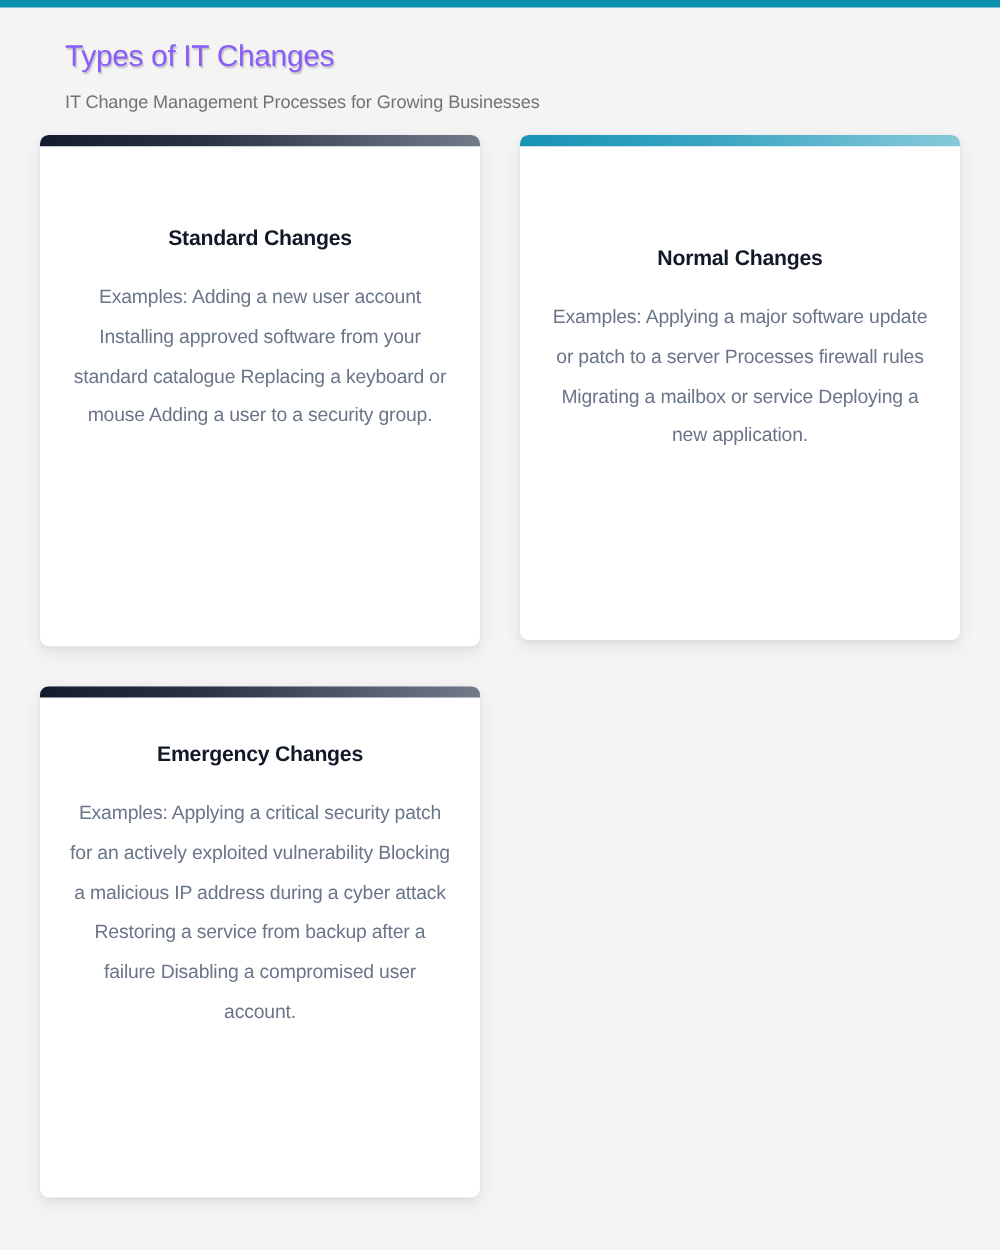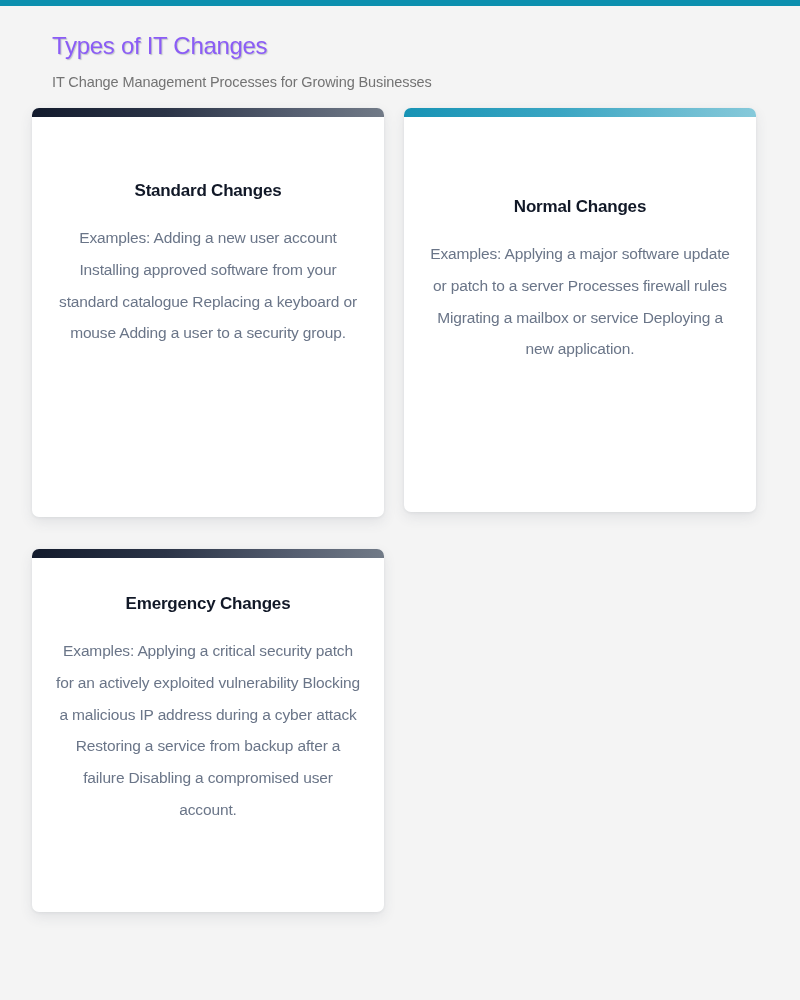--- a/index.html
+++ b/index.html
@@ -52,21 +52,21 @@
     color: #737373;
     letter-spacing: -0.1px;
   }
 
   #cards-grid {
     position: relative;
     margin-top: 18px;
     padding: 0 32px;
     display: flex;
     flex-wrap: wrap;
-    gap: 32px 20px;
+    gap: 32px 32px;
   }
 
   .card {
     position: relative;
     width: 352px;
     background: #ffffff;
     border-radius: 7px;
     box-shadow: 0 5px 13px rgba(60, 68, 85, 0.10),
                 0 1px 3px rgba(60, 68, 85, 0.07);
     overflow: hidden;
@@ -112,21 +112,21 @@
     letter-spacing: -0.15px;
   }
 
   
   .card--standard  { height: 409px; }
   .card--standard  .card-body { padding-top: 63px; }
 
   .card--normal    { height: 404px; }
   .card--normal    .card-body { padding-top: 79px; }
 
-  .card--emergency { height: 363px; }
+  .card--emergency { height: 409px; }
   .card--emergency .card-body { padding-top: 35px; }
 </style>
 </head>
 <body>
 
 <div id="top-strip"></div>
 
 <div id="page-wrap">
 
   <div id="header-block">

